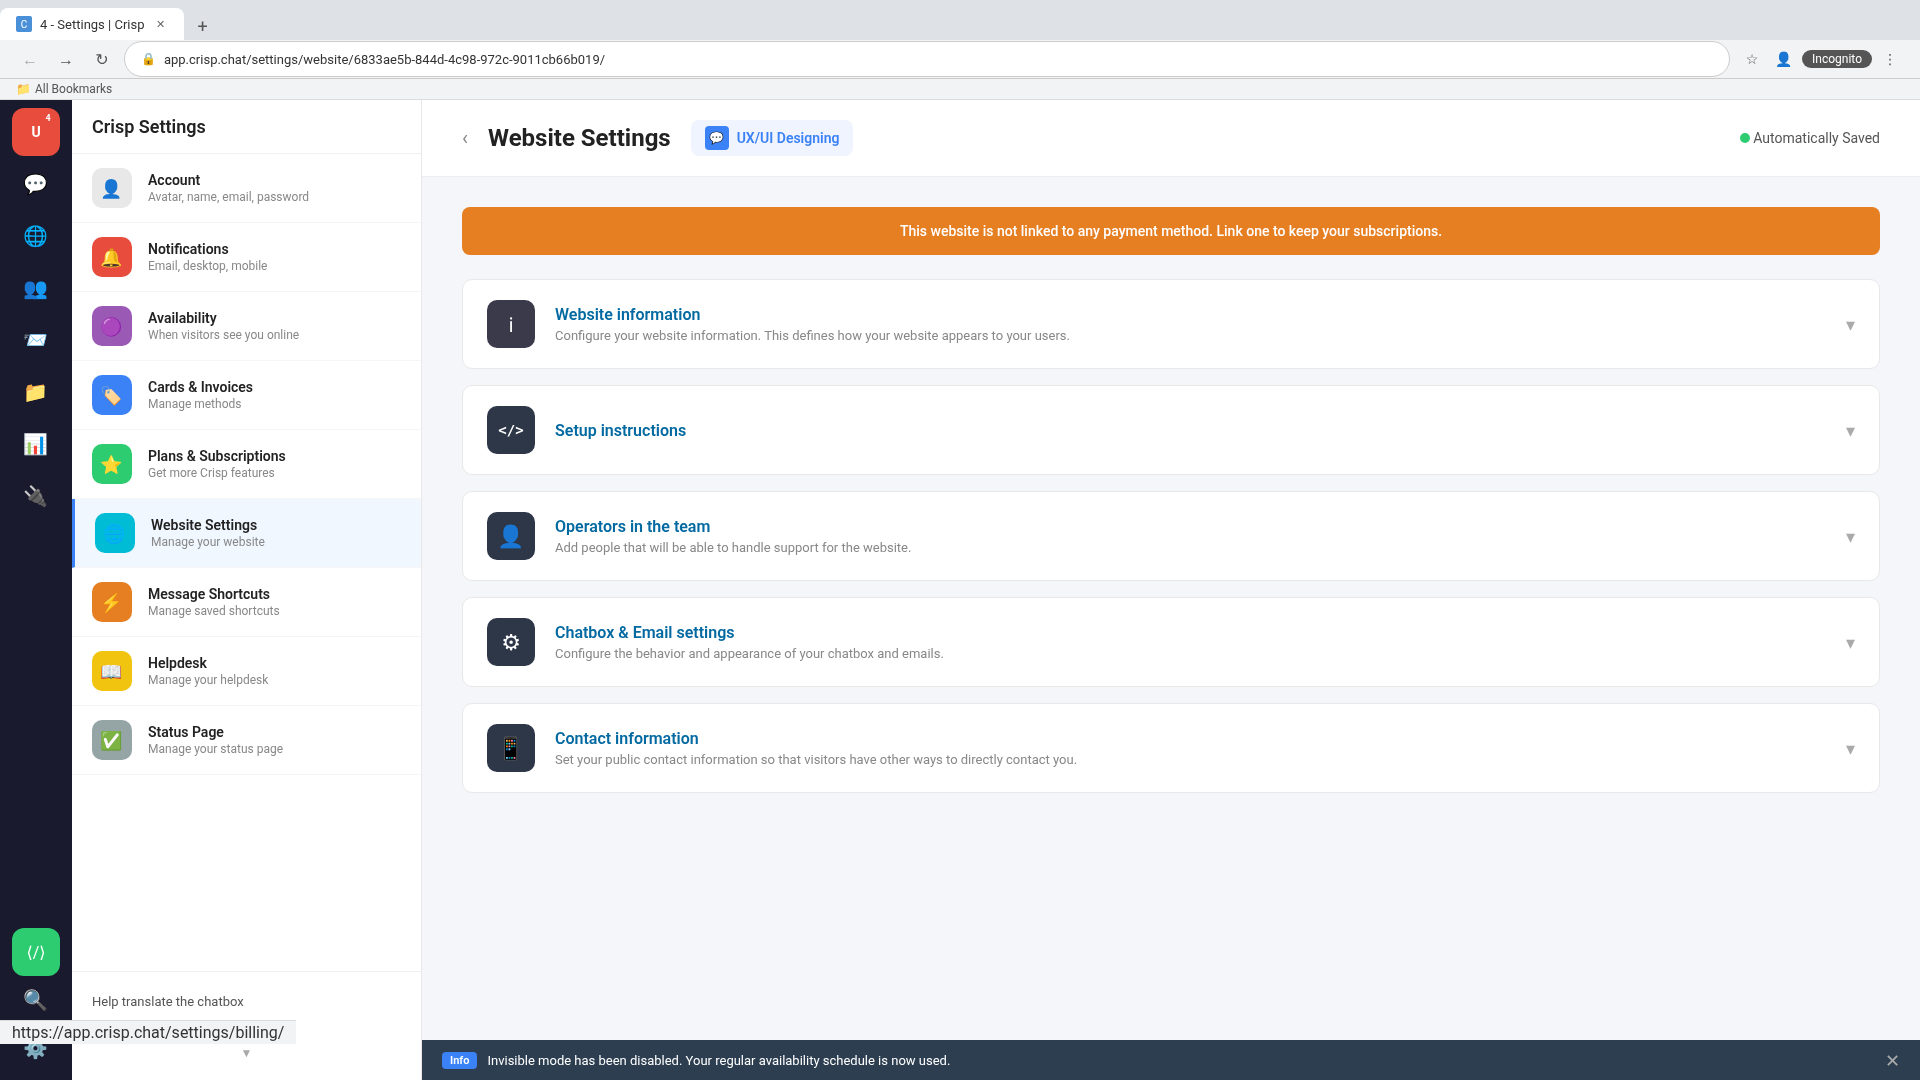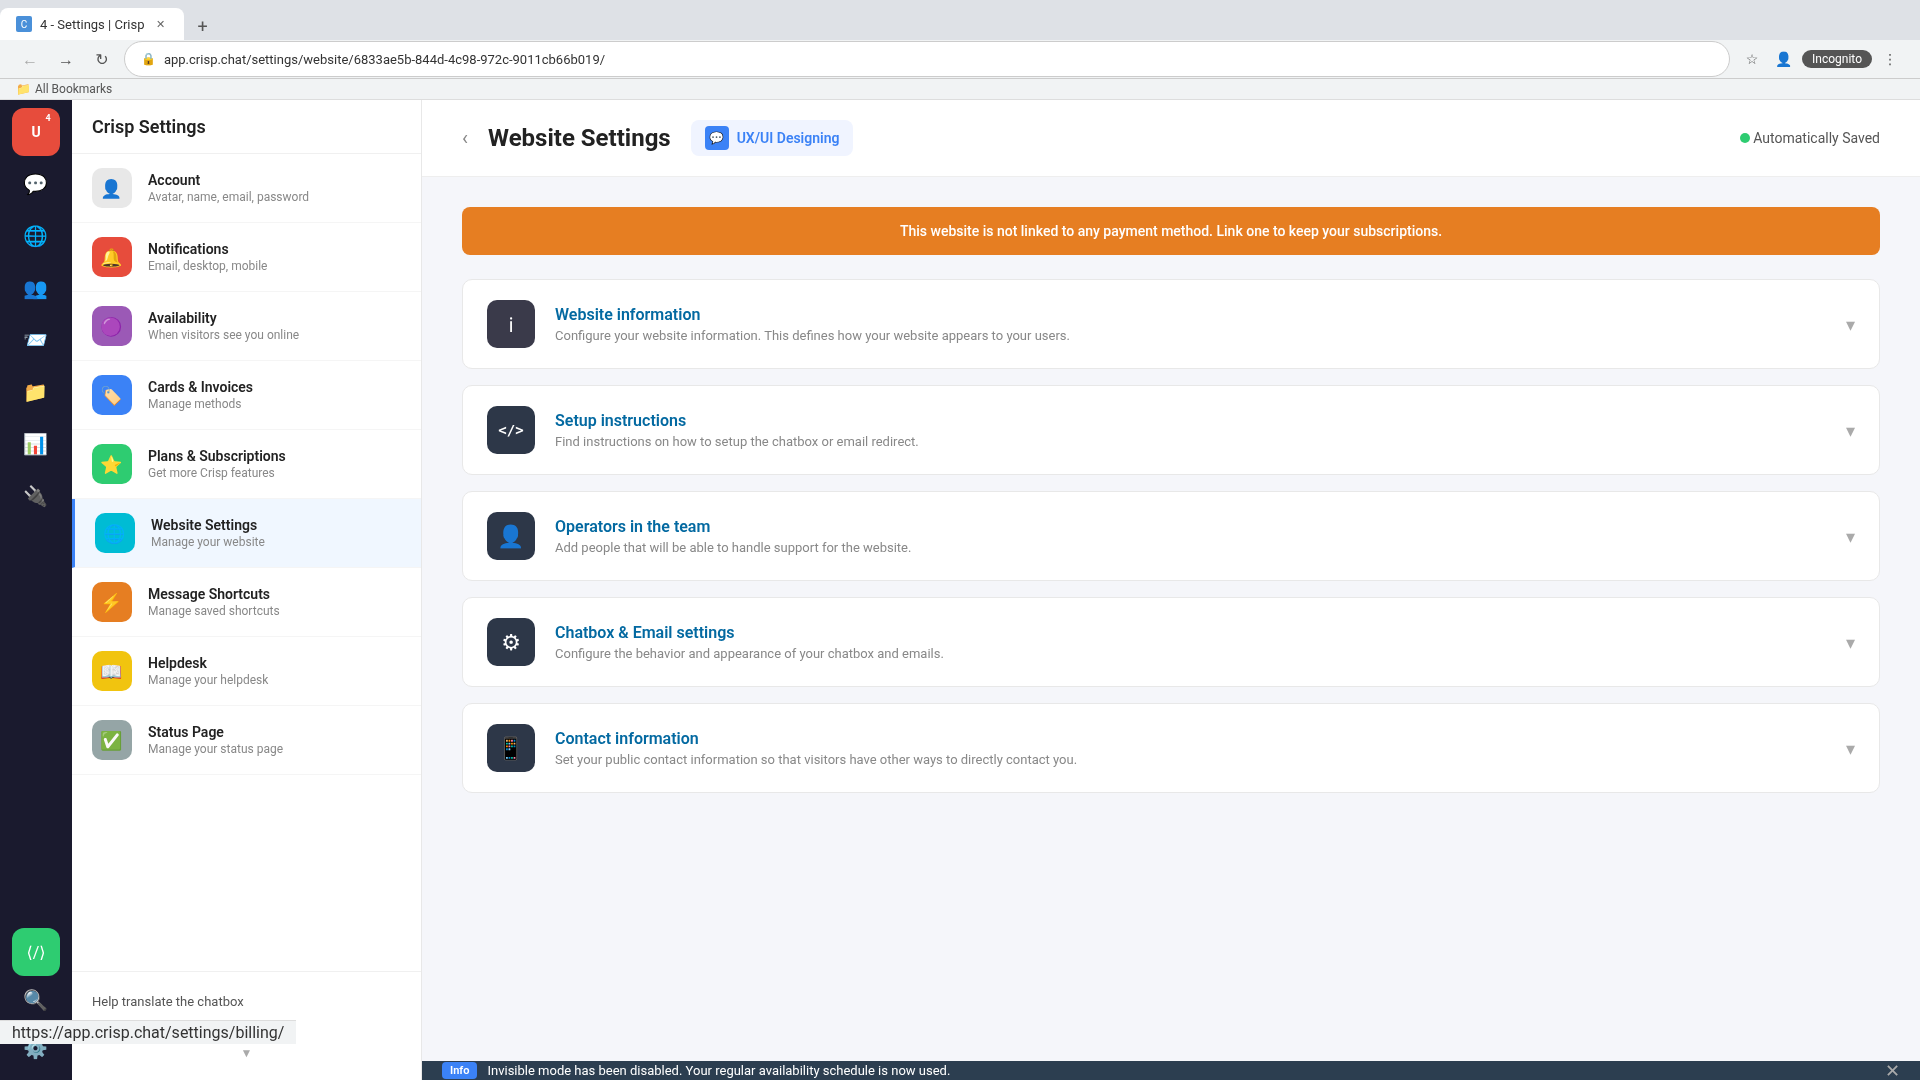--- a/index.html
+++ b/index.html
@@ -66,21 +66,21 @@
 
     
     .settings-card { background: #fff; border-radius: 10px; border: 1px solid #e8e8e8; margin-bottom: 16px; display: flex; align-items: center; gap: 20px; padding: 20px 24px; cursor: pointer; transition: box-shadow 0.15s; }
     .card-icon { width: 48px; height: 48px; background: #333; border-radius: 10px; display: flex; align-items: center; justify-content: center; font-size: 22px; color: white; flex-shrink: 0; }
     .card-text { flex: 1; }
     .card-title { font-size: 16px; font-weight: 600; color: #0369a1; }
     .card-desc { font-size: 13px; color: #888; margin-top: 4px; }
     .card-chevron { color: #aaa; font-size: 18px; }
 
     
-    .notification-bar { background: #2c3e50; color: #fff; padding: 0 20px; height: 19px; display: flex; align-items: center; gap: 10px; font-size: 13px; flex-shrink: 0; }
+    .notification-bar { background: #2c3e50; color: #fff; padding: 0 20px; height: 40px; display: flex; align-items: center; gap: 10px; font-size: 13px; flex-shrink: 0; }
     .notification-info-badge { background: #3b82f6; color: white; border-radius: 4px; padding: 2px 8px; font-size: 11px; font-weight: 600; }
     .notification-close { margin-left: auto; cursor: pointer; font-size: 18px; color: #aaa; }
   </style>
 </head>
 <body>
 
 <div class="browser-chrome">
   <div class="browser-tabs">
     <div class="browser-tab">
       <div class="favicon">C</div>
@@ -242,21 +242,20 @@
           <div class="card-title">Website information</div>
           <div class="card-desc">Configure your website information. This defines how your website appears to your users.</div>
         </div>
         <span class="card-chevron">▾</span>
       </div>
 
       <div class="settings-card">
         <div class="card-icon" style="background:#2d3748; font-size:14px; font-weight:700; font-family:monospace;">&lt;/&gt;</div>
         <div class="card-text">
           <div class="card-title">Setup instructions</div>
-          <div class="card-desc">Find instructions on how to setup the chatbox or email redirect.</div>
         </div>
         <span class="card-chevron">▾</span>
       </div>
 
       <div class="settings-card">
         <div class="card-icon" style="background:#2d3748;">👤</div>
         <div class="card-text">
           <div class="card-title">Operators in the team</div>
           <div class="card-desc">Add people that will be able to handle support for the website.</div>
         </div>

